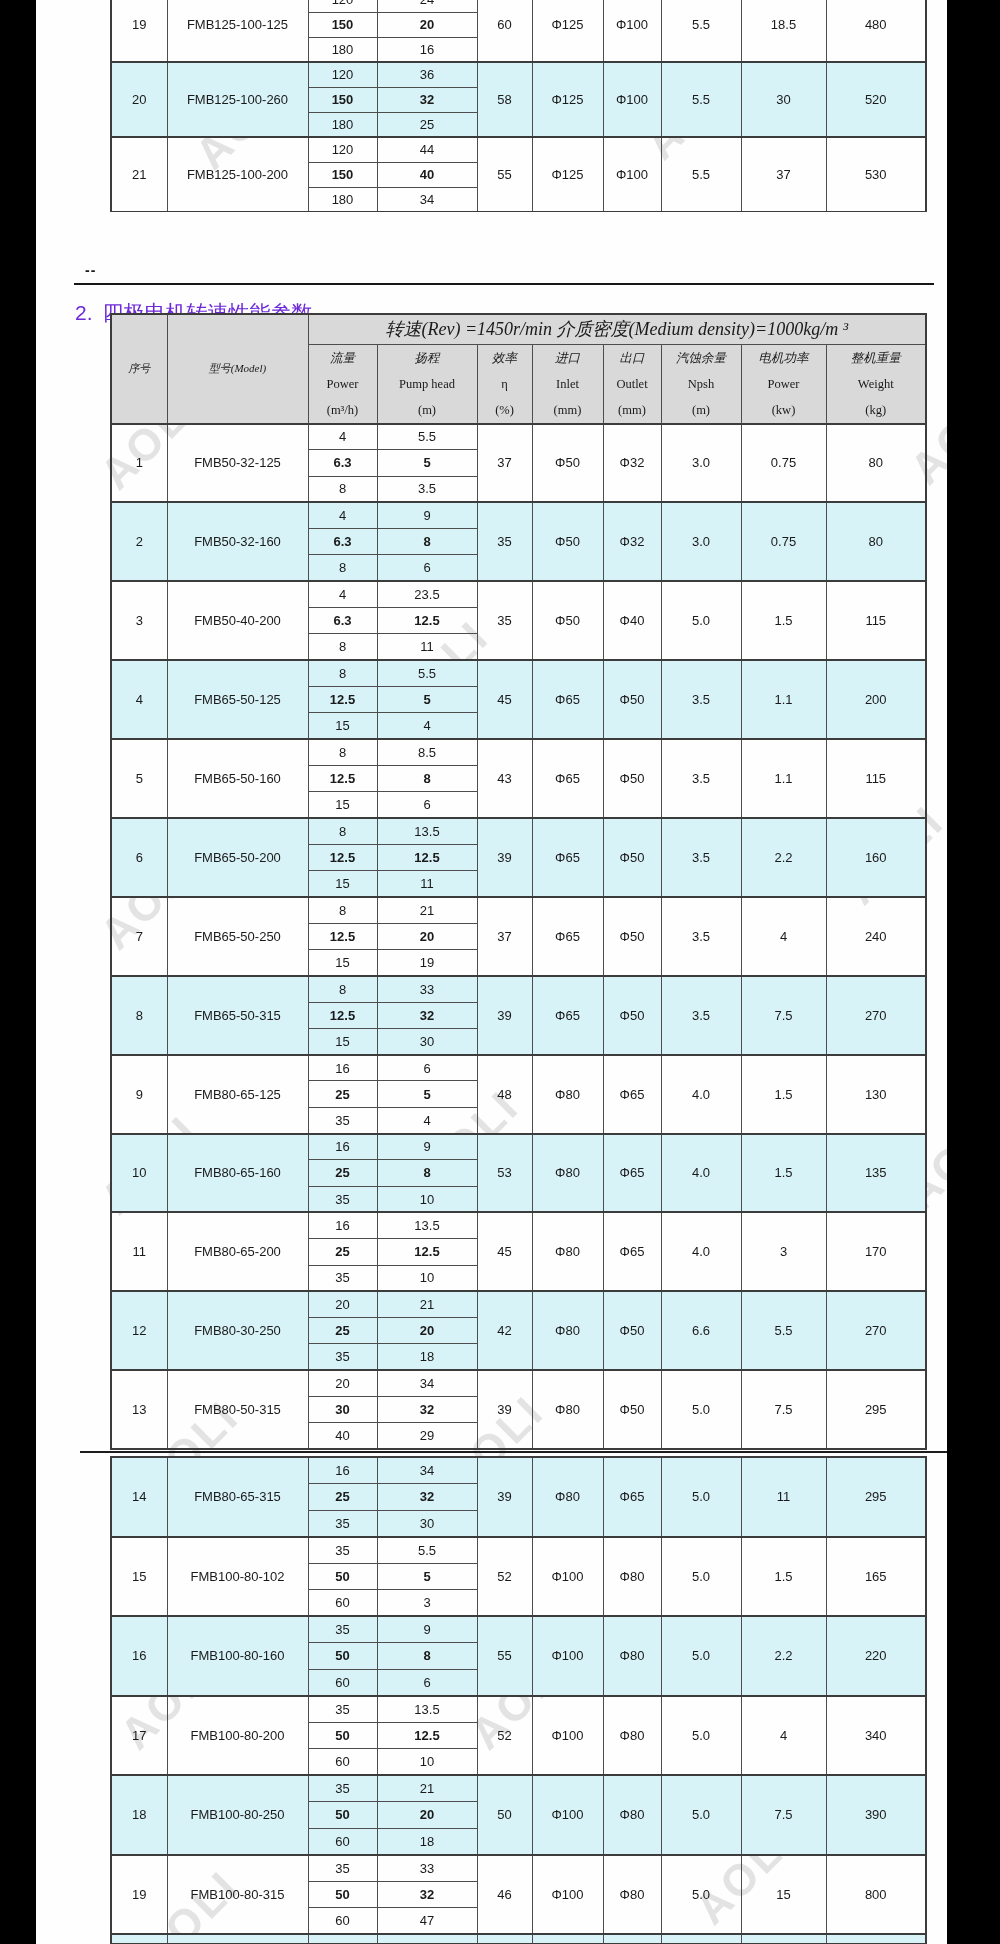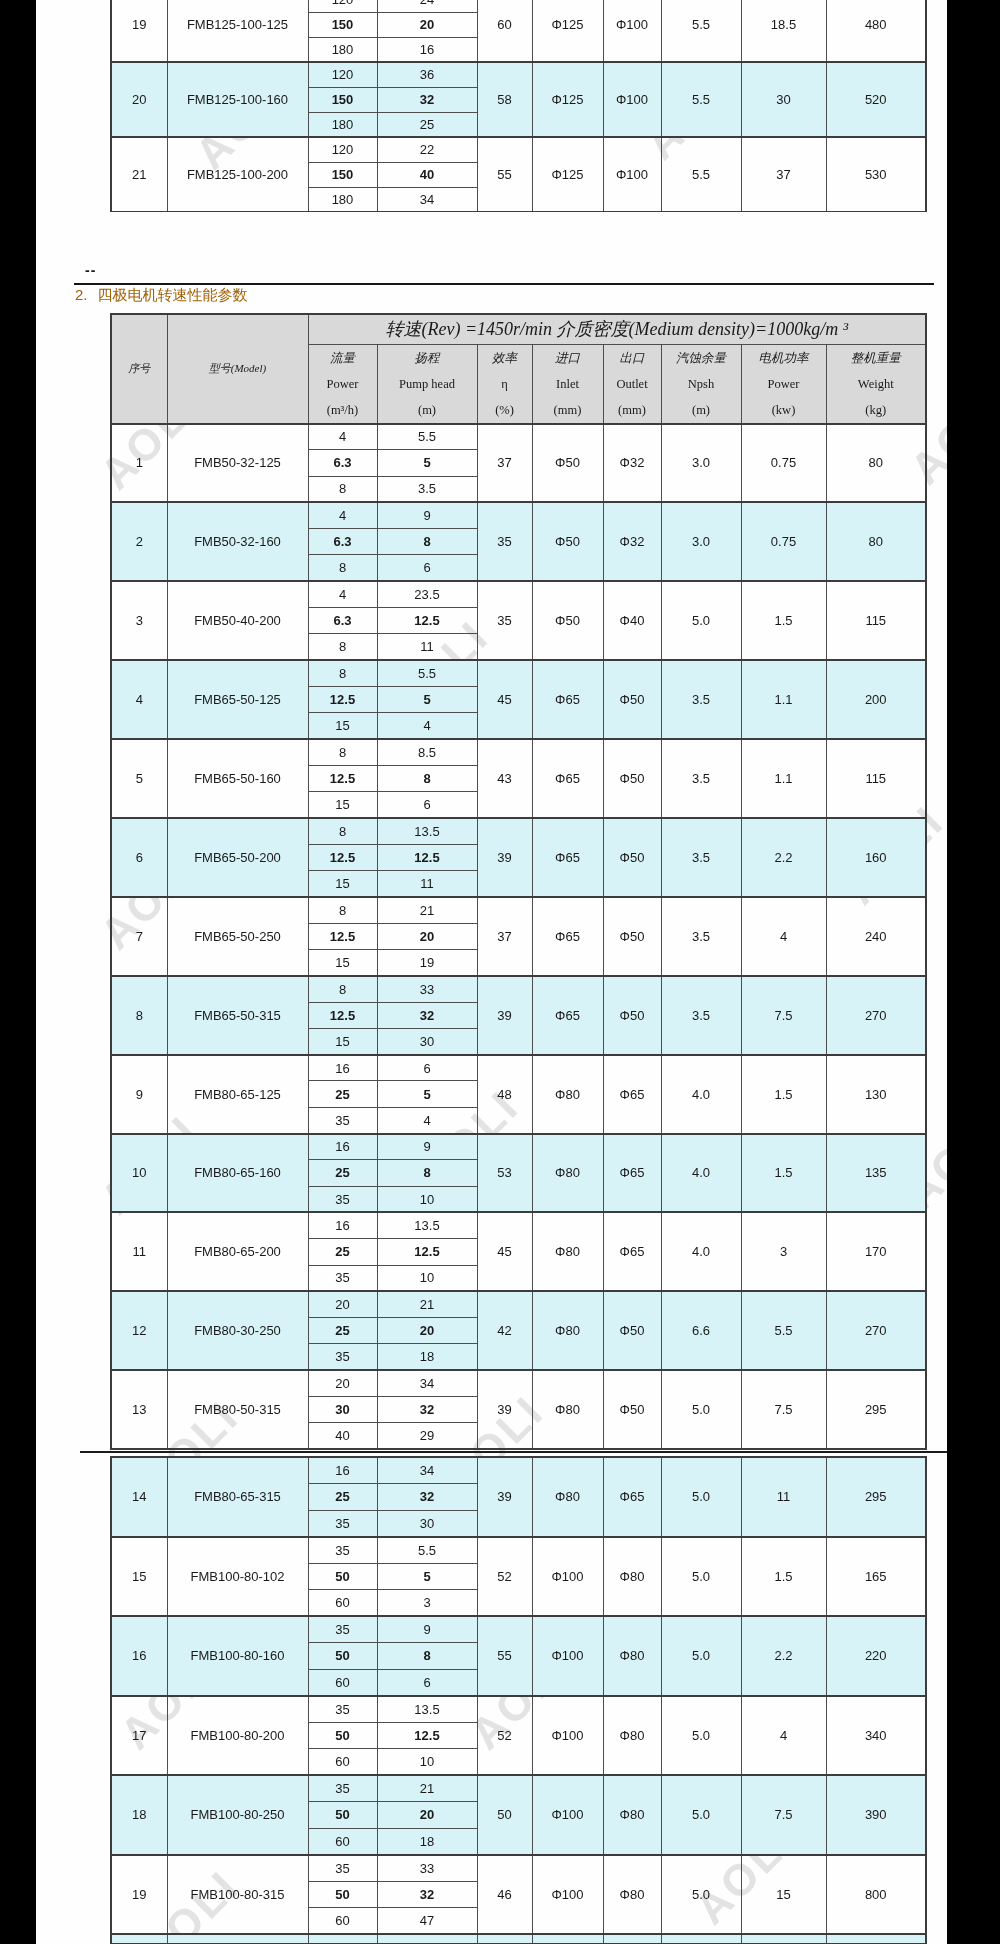--- a/index.html
+++ b/index.html
@@ -29,22 +29,22 @@
 
   .dashes {
     position:absolute; left:49px; top:262px; z-index:1;
     font-size:14px; font-weight:bold; letter-spacing:1px;
   }
   .hrule {
     position:absolute; left:38px; top:283px; width:860px; height:2px;
     background:#161616; z-index:1;
   }
   .section-title {
-    position:absolute; left:39px; top:286px; z-index:1;
-    font-size:15px; color:#a16207;
+    position:absolute; left:39px; top:299px; z-index:1;
+    font-size:21px; color:#6d28d9;
     font-family:"Liberation Sans", sans-serif;
   }
   .section-title .num { display:inline-block; margin-right:10px; }
 
   table.spec {
     position:absolute; z-index:1;
     border-collapse:collapse; table-layout:fixed;
     border:2px solid #3c3c3c;
   }
   table.spec td {
@@ -146,21 +146,21 @@
           <tr>
             <td class="b">150</td>
             <td class="b">20</td>
           </tr>
           <tr>
             <td class="">180</td>
             <td class="">16</td>
           </tr>
           <tr class="gstart">
             <td rowspan="3" class="shaded">20</td>
-            <td rowspan="3" class="shaded">FMB125-100-160</td>
+            <td rowspan="3" class="shaded">FMB125-100-260</td>
             <td class="shaded">120</td>
             <td class="shaded">36</td>
             <td rowspan="3" class="shaded">58</td>
             <td rowspan="3" class="shaded">Φ125</td>
             <td rowspan="3" class="shaded">Φ100</td>
             <td rowspan="3" class="shaded">5.5</td>
             <td rowspan="3" class="shaded">30</td>
             <td rowspan="3" class="shaded">520</td>
           </tr>
           <tr>
@@ -168,21 +168,21 @@
             <td class="shaded b">32</td>
           </tr>
           <tr>
             <td class="shaded">180</td>
             <td class="shaded">25</td>
           </tr>
           <tr class="gstart">
             <td rowspan="3" class="">21</td>
             <td rowspan="3" class="">FMB125-100-200</td>
             <td class="">120</td>
-            <td class="">22</td>
+            <td class="">44</td>
             <td rowspan="3" class="">55</td>
             <td rowspan="3" class="">Φ125</td>
             <td rowspan="3" class="">Φ100</td>
             <td rowspan="3" class="">5.5</td>
             <td rowspan="3" class="">37</td>
             <td rowspan="3" class="">530</td>
           </tr>
           <tr>
             <td class="b">150</td>
             <td class="b">40</td>

